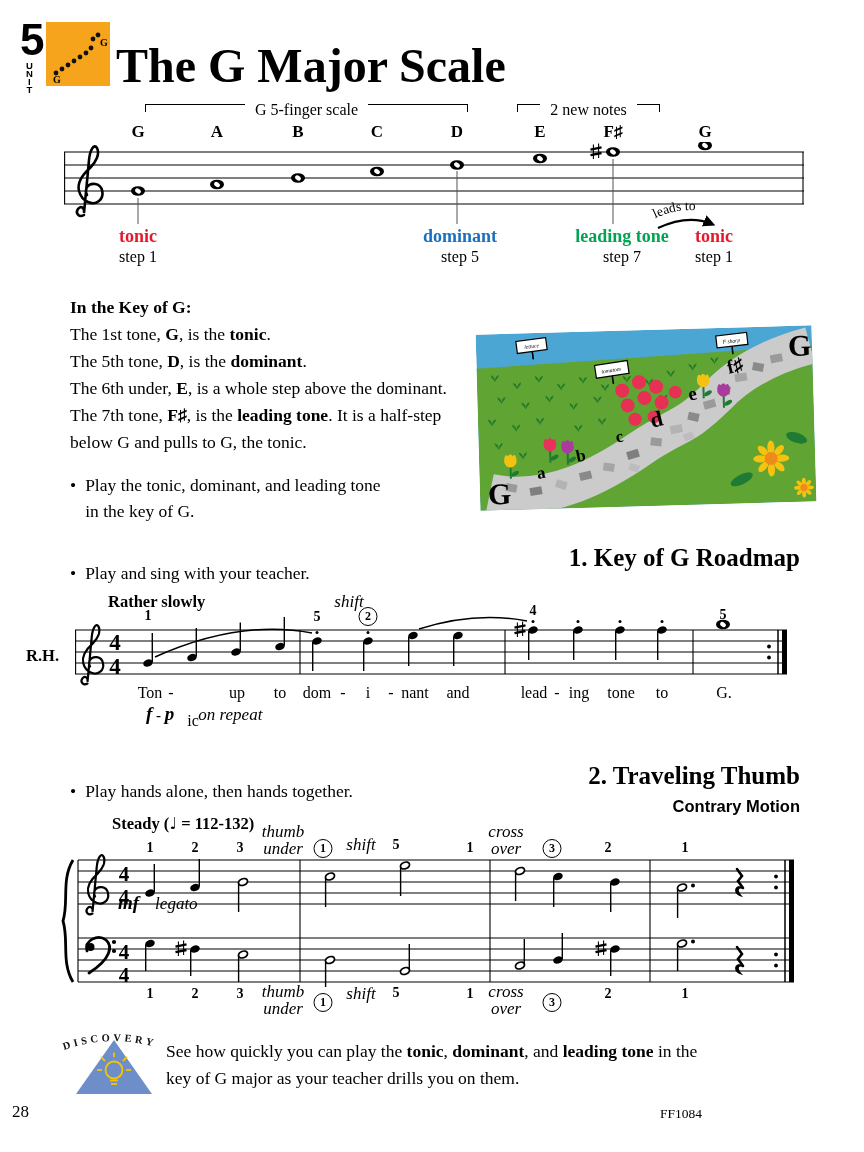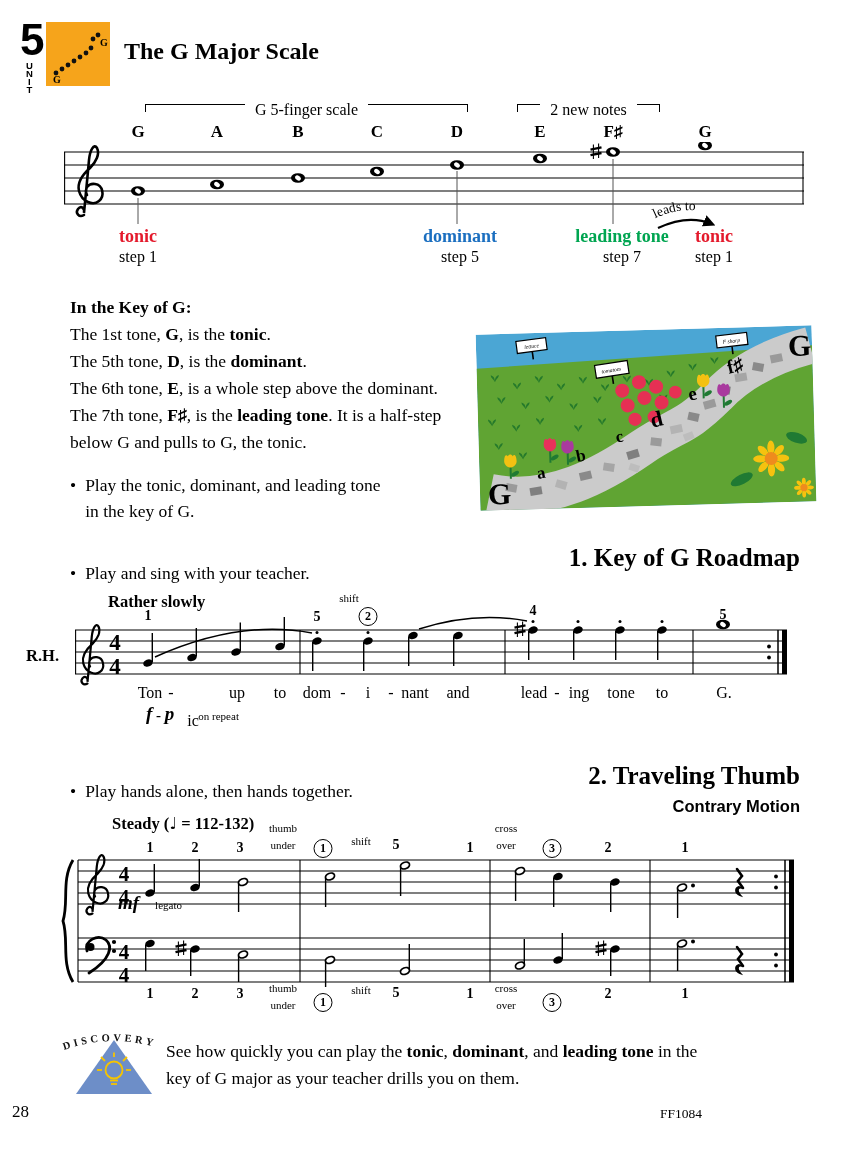--- a/index.html
+++ b/index.html
@@ -7,21 +7,21 @@
        font-family:"Liberation Serif","DejaVu Sans",serif;color:#000}
   .abs{position:absolute}
   .ctr{transform:translateX(-50%)}
   .b{font-weight:bold}
   .sans{font-family:"Liberation Sans","DejaVu Sans",sans-serif}
   .note-letter{font-weight:bold;font-size:17px}
   .step{font-size:16px}
   .fing{font-weight:bold;font-size:14px}
   .circle-f{display:inline-block;width:17px;height:17px;border:1.3px solid #000;border-radius:50%;
             text-align:center;line-height:16px;font-size:12px;font-weight:bold;background:#fff}
-  .musicword{font-size:11px}
+  .musicword{font-style:italic;font-size:17px}
   .lyr{font-size:16px}
   .dyn{font-style:italic;font-weight:bold;font-size:19px}
   .bracket{display:flex;height:14px}
   .bracket .bl{flex:1;height:7px;border-top:1.4px solid #000;position:relative;top:3px}
   .bracket .bl.first{border-left:1.4px solid #000}
   .bracket .bl.last{border-right:1.4px solid #000}
   .bracket .lab{padding:0 10px;font-size:16px;white-space:nowrap}
   .para{font-size:17.5px;line-height:27px}
   .bullet-row{display:flex;gap:9px;font-size:17.5px;line-height:26px}
   .tick-note{font-family:"DejaVu Sans",sans-serif}
@@ -82,21 +82,21 @@
     <circle cx="28" cy="39" r="2.4"></circle>
       <circle cx="34" cy="35" r="2.4"></circle>
       <circle cx="40" cy="31" r="2.4"></circle>
     <circle cx="45" cy="26" r="2.4"></circle>
       <circle cx="47" cy="17" r="2.4"></circle>
       <circle cx="52" cy="13" r="2.4"></circle>
   </g>
   <text x="7" y="61" font-size="10" font-weight="bold" font-family="Liberation Sans,sans-serif">G</text>
   <text x="54" y="24" font-size="10" font-weight="bold" font-family="Liberation Sans,sans-serif">G</text>
 </svg>
-<div class="abs b" style="left:124px;top:38px;font-size:24px">The G Major Scale</div>
+<div class="abs b" style="left:116px;top:38px;font-size:48px">The G Major Scale</div>
 
 <div class="abs bracket" style="left:145px;top:101px;width:323px">
   <span class="bl first"></span>
   <span class="lab">G 5-finger scale</span>
   <span class="bl last"></span>
 </div>
 <div class="abs bracket" style="left:517px;top:101px;width:143px">
   <span class="bl first"></span>
   <span class="lab">2 new notes</span>
   <span class="bl last"></span>
@@ -155,21 +155,21 @@
     </marker>
   </defs>
   <text font-size="13.5"><textPath href="#leadsArc" startOffset="8">leads to</textPath></text>
   <path d="M20,32 Q50,18 74,28" fill="none" stroke="#000" stroke-width="2.2" marker-end="url(#ah)"></path>
 </svg>
 
 <div class="abs para" style="left:70px;top:294px;width:415px">
   <div class="b">In the Key of G:</div>
   <div><span>The 1st tone, </span><span class="b">G</span><span>, is the </span><span class="b">tonic</span><span>.</span></div>
   <div><span>The 5th tone, </span><span class="b">D</span><span>, is the </span><span class="b">dominant</span><span>.</span></div>
-  <div><span>The 6th tone, </span><span class="b">E</span><span>, is a whole step above the dominant.</span></div>
+  <div><span>The 6th under, </span><span class="b">E</span><span>, is a whole step above the dominant.</span></div>
   <div><span>The 7th tone, </span><span class="b">F♯</span><span>, is the </span><span class="b">leading tone</span><span>. It is a half-step</span></div>
   <div>below G and pulls to G, the tonic.</div>
   <div class="bullet-row" style="margin-top:16px">
     <span>•</span>
     <span><span>Play the tonic, dominant, and leading tone</span><br><span>in the key of G.</span></span>
   </div>
 </div>
 
 <svg class="abs" style="left:478px;top:330px;transform:rotate(-1.6deg)" width="336" height="176" viewBox="0 0 336 176">
   <defs>

